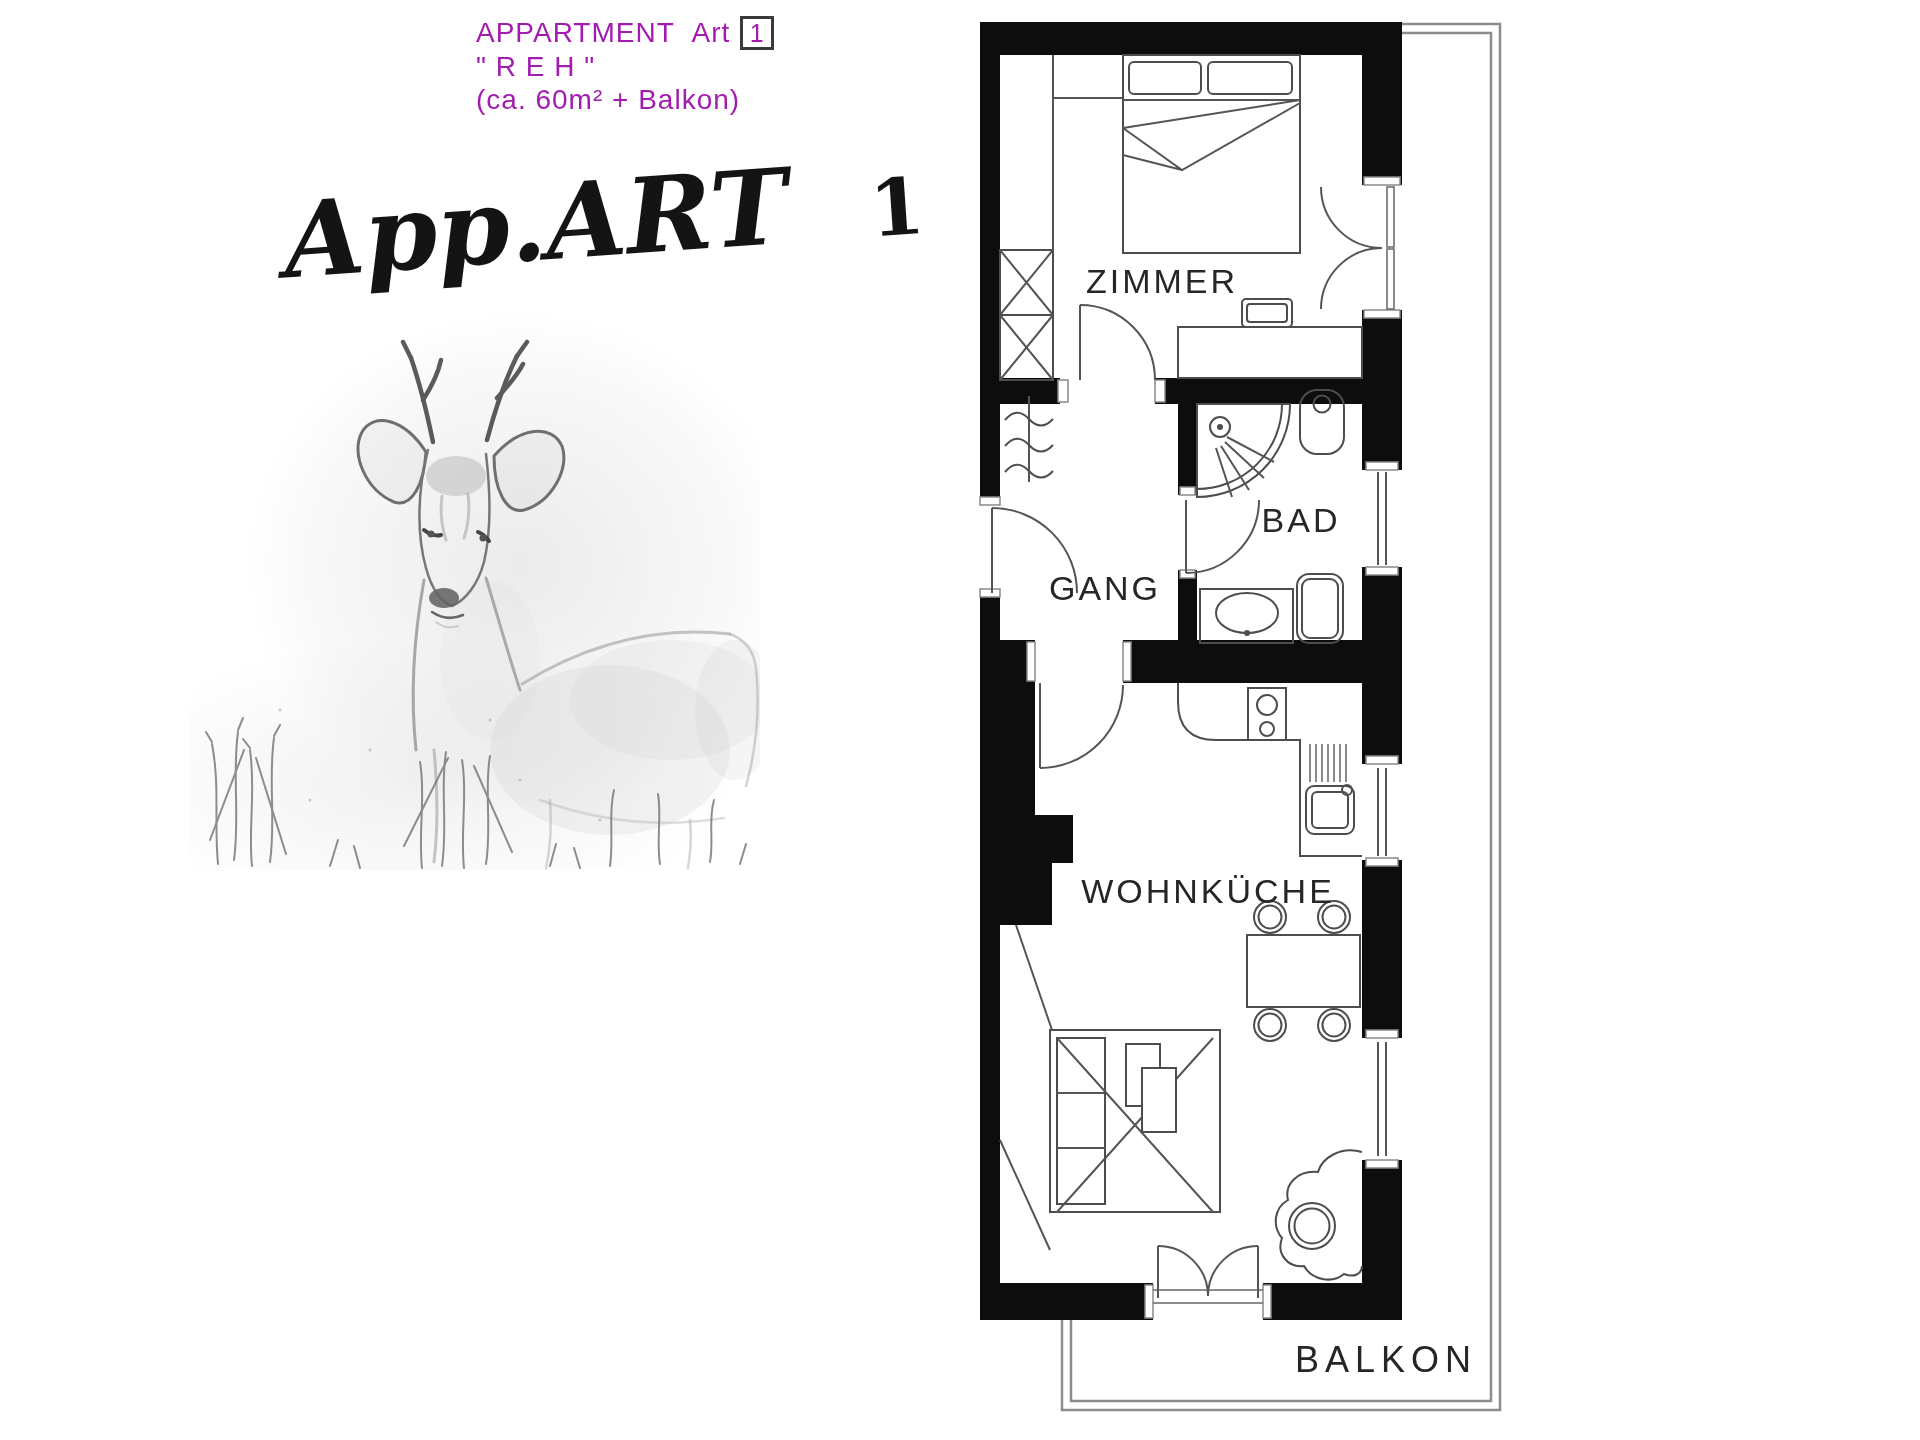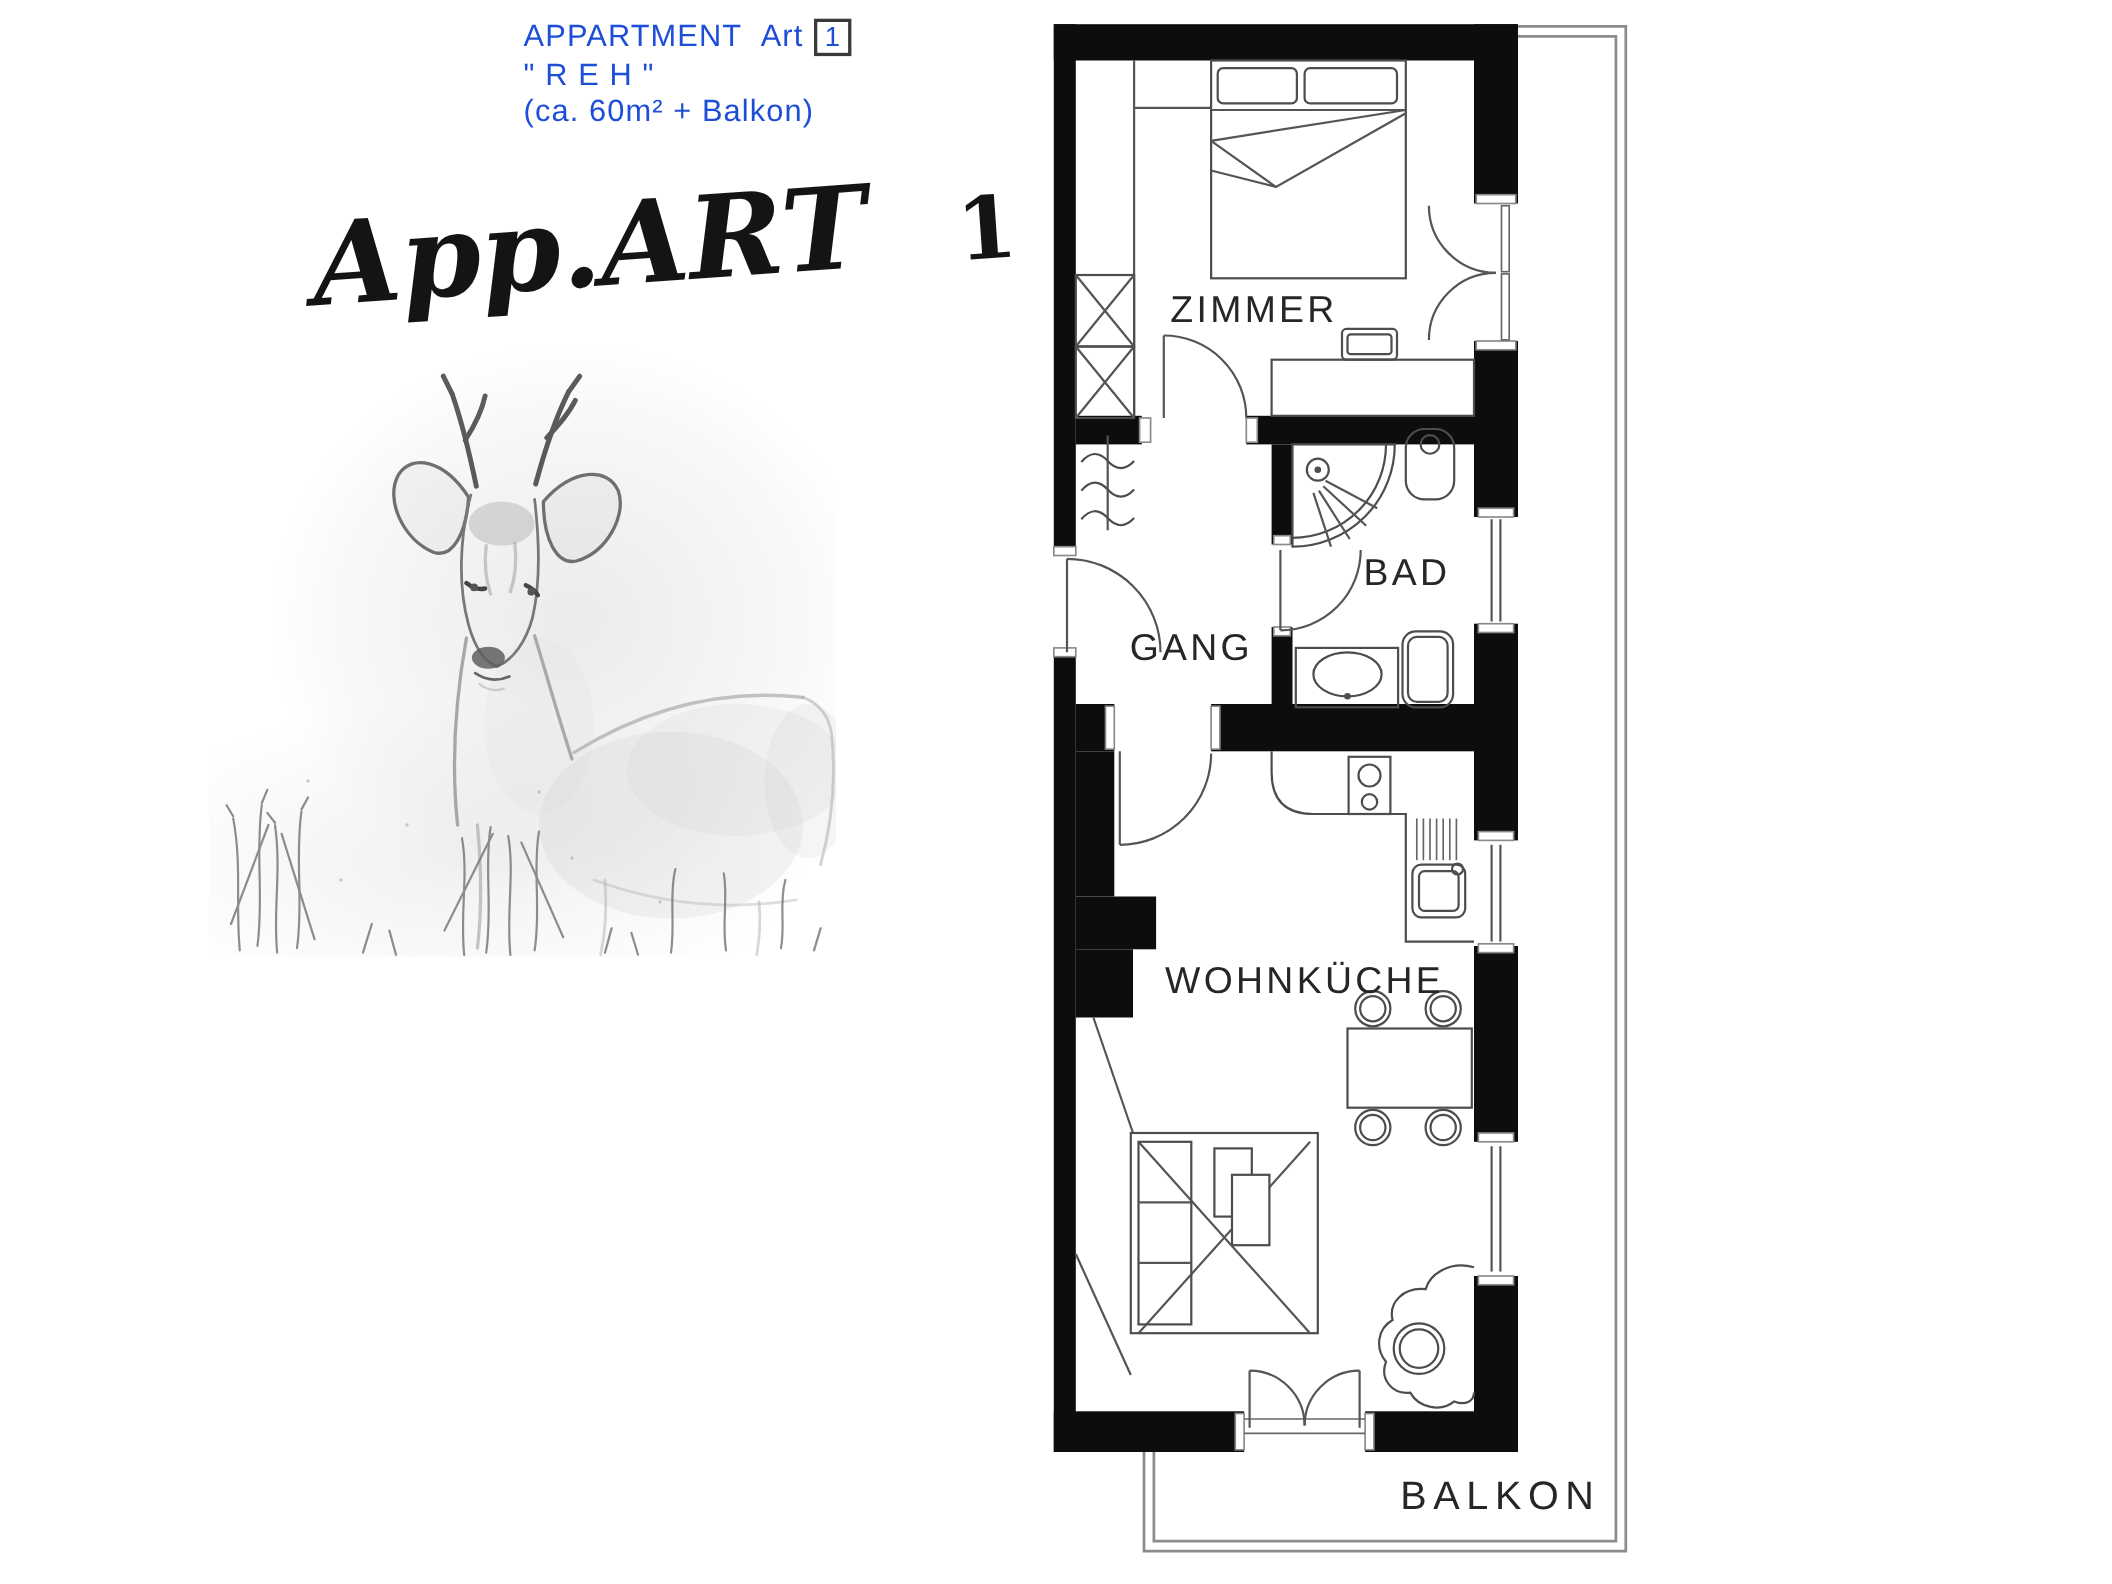--- a/index.html
+++ b/index.html
@@ -1,41 +1,41 @@
 <!DOCTYPE html>
 <html><head>
 <meta charset="utf-8">
 <style>
   html,body{margin:0;padding:0;background:#ffffff;}
   body{width:1920px;height:1440px;position:relative;overflow:hidden;
        font-family:"Liberation Sans", sans-serif;color:#2b2b2b;}
 
   
   .title-block{position:absolute;left:476px;top:16px;line-height:33px;
-               font-size:28px;letter-spacing:1px;color:#1d4ed8;font-weight:500;}
+               font-size:28px;letter-spacing:1px;color:#a21caf;font-weight:500;}
   .title-line1{word-spacing:10px;white-space:nowrap;}
   .unit-box{display:inline-block;border:3px solid #3a3a3a;min-width:20px;
             text-align:center;padding:0 4px;margin-left:10px;line-height:28px;
             font-size:25px;}
   
   .brand{position:absolute;left:283px;top:168px;width:620px;
          font-family:"DejaVu Serif", serif;font-style:italic;font-weight:600;
          font-size:104px;color:#141414;transform:rotate(-4deg);
          white-space:nowrap;line-height:1;}
   .brand-number{margin-left:82px;font-size:78px;font-style:normal;font-weight:700;}
 
   
   .deer-wrap{position:absolute;left:190px;top:280px;width:570px;height:590px;
      background:
        radial-gradient(ellipse 62% 55% at 58% 48%, rgba(60,60,60,0.10), rgba(90,90,90,0.04) 60%, rgba(0,0,0,0) 78%),
        radial-gradient(ellipse 80% 35% at 40% 85%, rgba(70,70,70,0.08), rgba(0,0,0,0) 70%);}
   .deer-wrap svg{display:block;}
 
   
-  .plan-wrap{position:absolute;left:938px;top:0;width:580px;height:1440px;}
+  .plan-wrap{position:absolute;left:960px;top:0;width:580px;height:1440px;}
   .plan-wrap svg{display:block;}
   .wall{fill:#0d0d0d;stroke:none;}
   .thin{stroke:#555;stroke-width:2;fill:none;}
   .thin15{stroke:#666;stroke-width:1.5;fill:none;}
   .fixture{stroke:#4d4d4d;stroke-width:2;fill:#ffffff;}
   .fixture-nf{stroke:#4d4d4d;stroke-width:2;fill:none;}
   .jamb{fill:#ffffff;stroke:#8a8a8a;stroke-width:1.5;}
   .rail{stroke:#8c8c8c;stroke-width:2.5;fill:none;}
   .room-label{font-family:"Liberation Sans", sans-serif;font-size:34px;
               letter-spacing:3px;fill:#262626;text-anchor:middle;}

